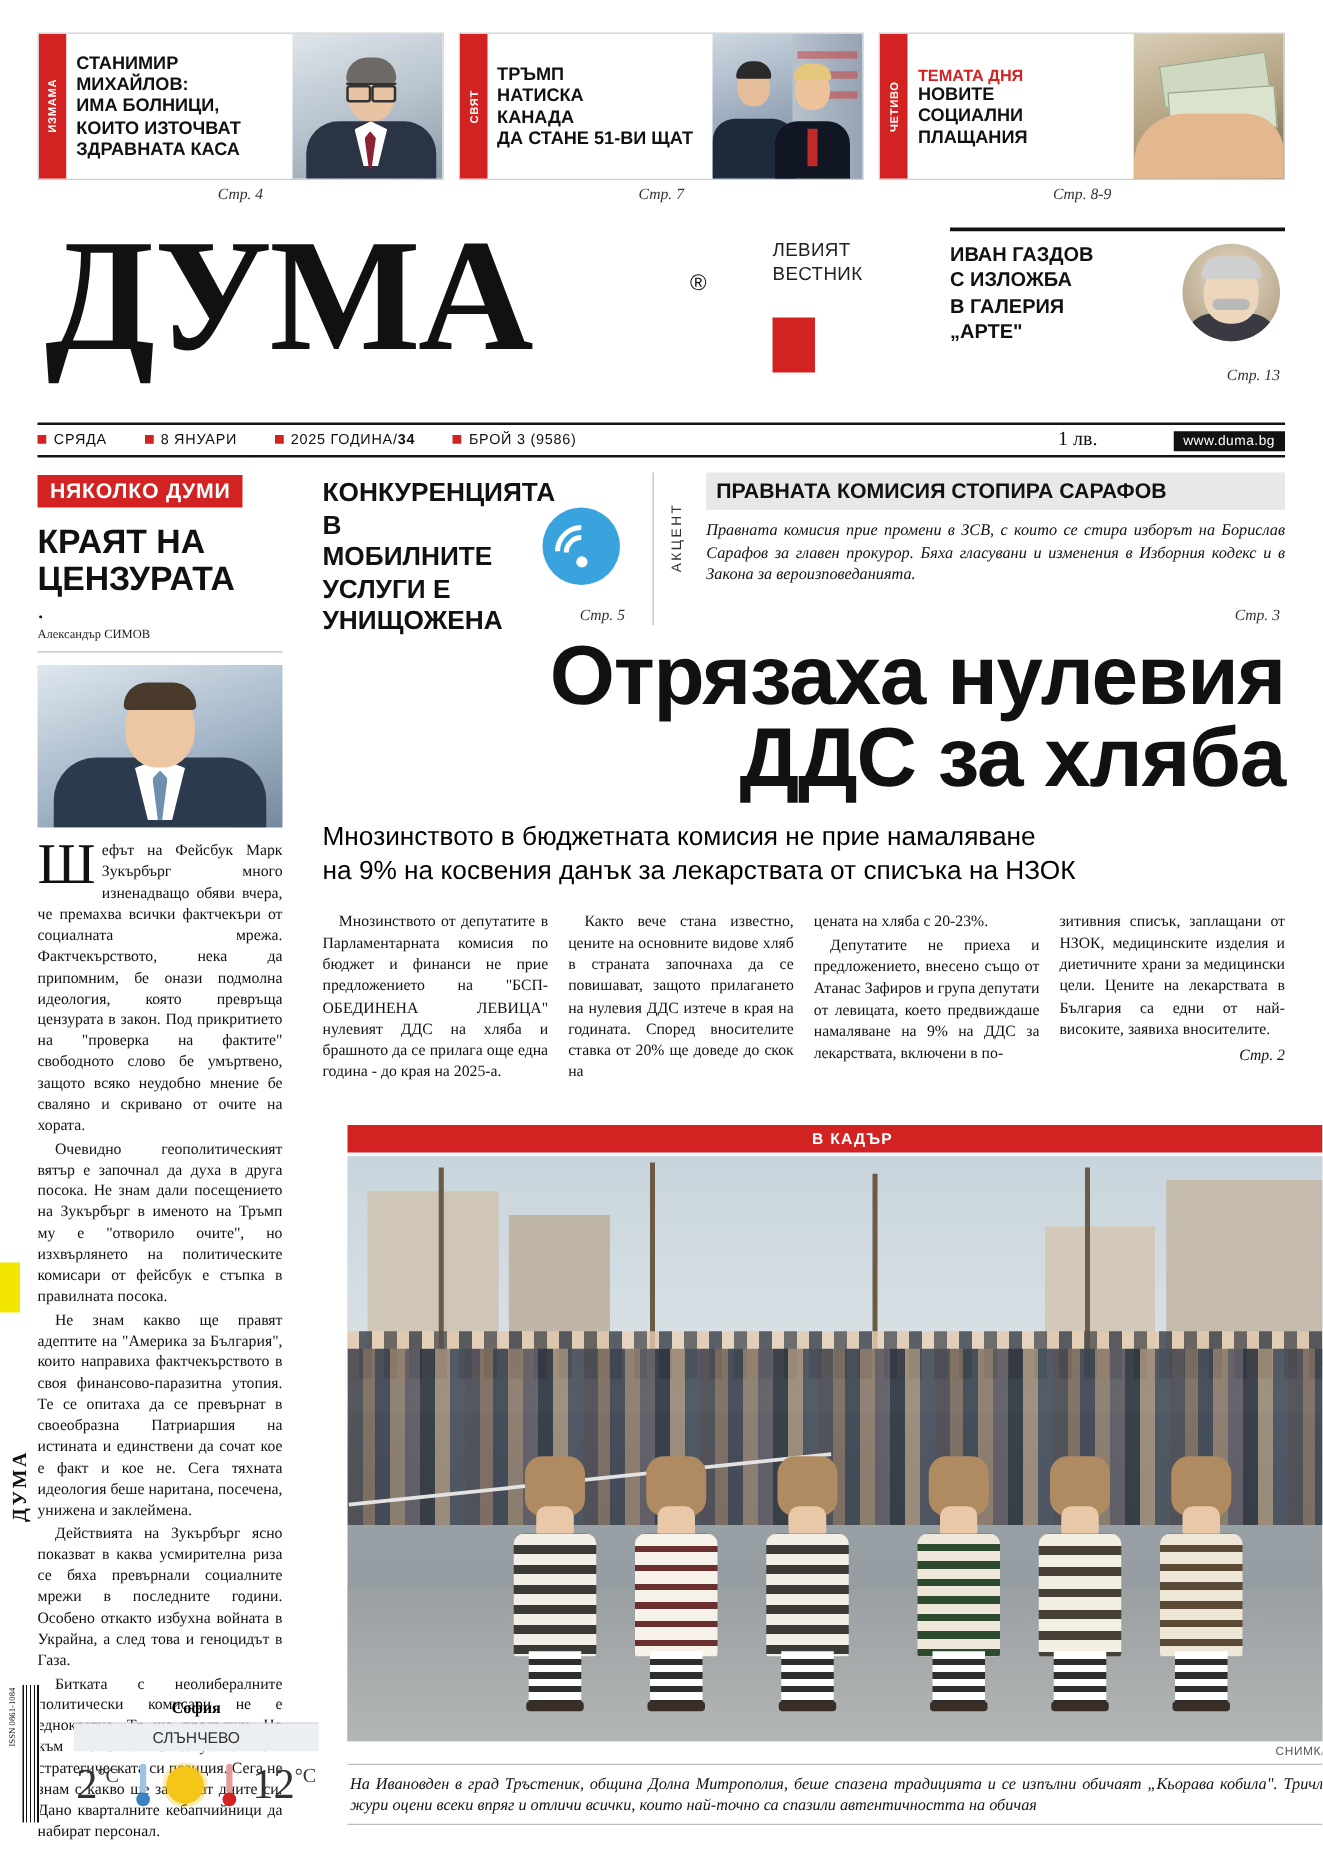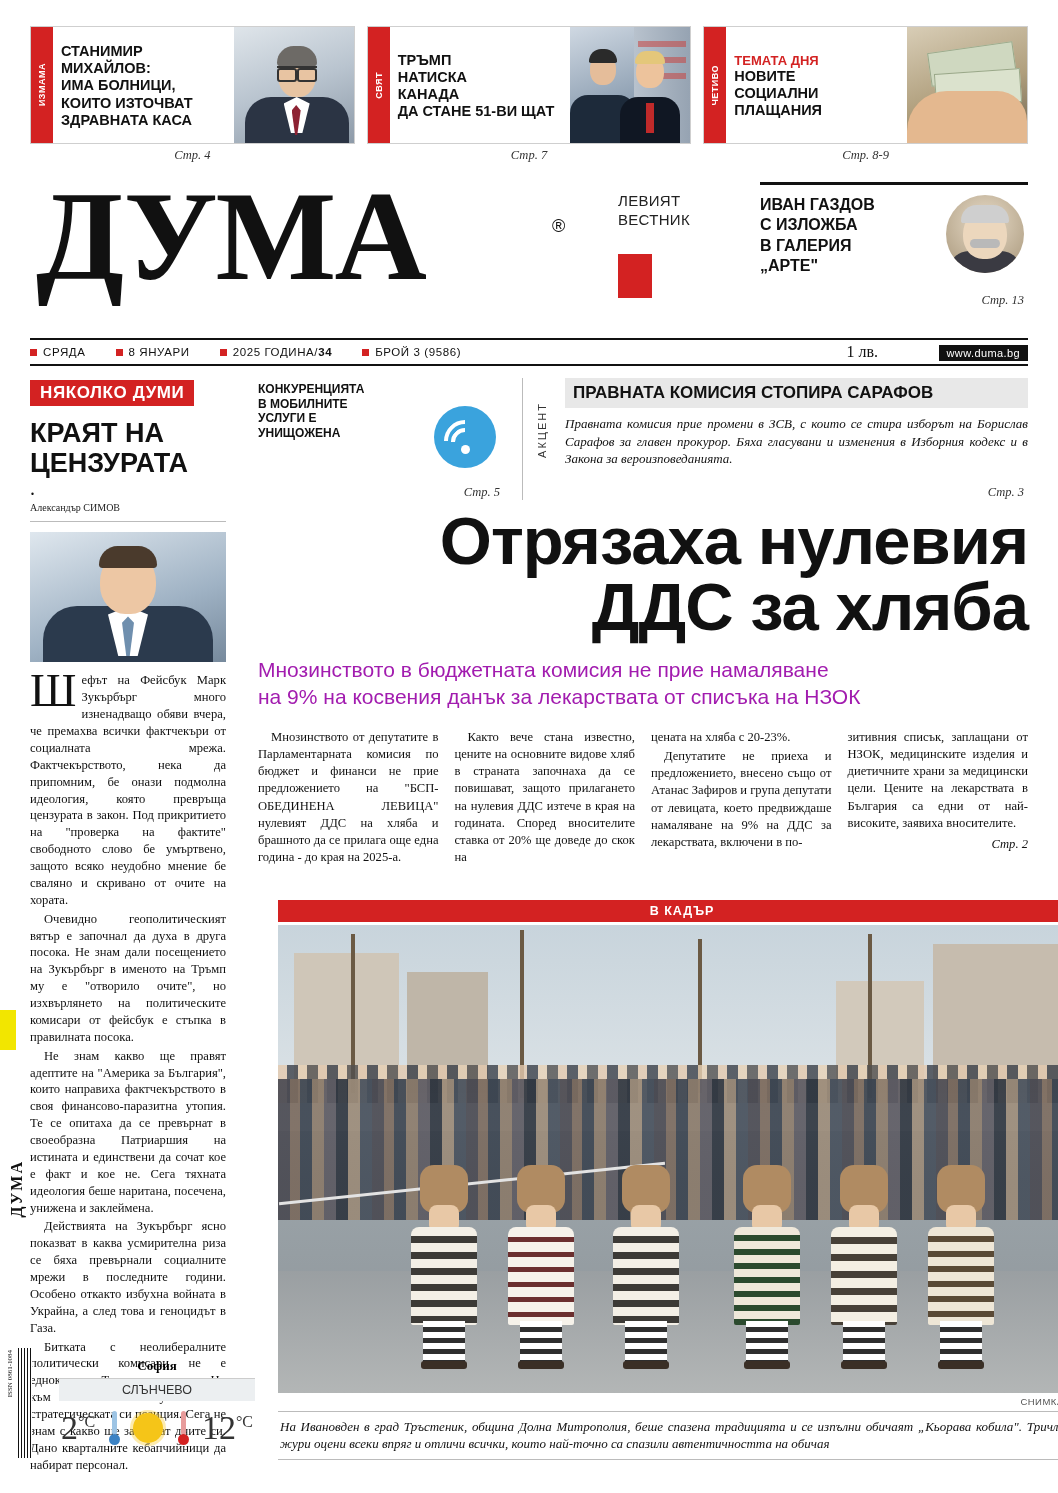--- a/index.html
+++ b/index.html
@@ -322,21 +322,21 @@
   }
 
   
   .box-mobile {
     position: absolute;
     top: 378px; left: 258px; width: 252px; height: 122px;
     padding-top: 4px;
   }
   .box-mobile .txt {
     font-family:"Liberation Sans",sans-serif; font-weight:bold;
-    font-size: 12px; line-height: 1.22; text-transform: uppercase; color:#111;
+    font-size: 21px; line-height: 1.22; text-transform: uppercase; color:#111;
     width: 150px;
   }
   .wifi {
     position:absolute; right: 14px; top: 28px;
     width: 62px; height: 62px; border-radius:50%;
     background:#3aa3dd;
     display:flex; align-items:center; justify-content:center;
   }
   .wifi .arc { position:absolute; border: 4px solid #fff; border-bottom-color: transparent; border-left-color: transparent; border-right-color: transparent; border-radius: 50%; }
   .wifi .a1 { width: 42px; height: 42px; top: 14px; transform: rotate(-45deg); }
@@ -380,21 +380,21 @@
     line-height: .98;
     letter-spacing: -1px;
     color: #111;
     text-align: right;
   }
   .main-sub {
     margin-top: 18px;
     font-family:"Liberation Sans",sans-serif;
     font-size: 21px;
     line-height: 1.28;
-    color: #a21caf;
+    color: #000000;
   }
   .main-cols {
     margin-top: 18px;
     display: flex;
     gap: 16px;
     font-size: 12.6px;
     line-height: 1.36;
     text-align: justify;
     color: #111;
   }

